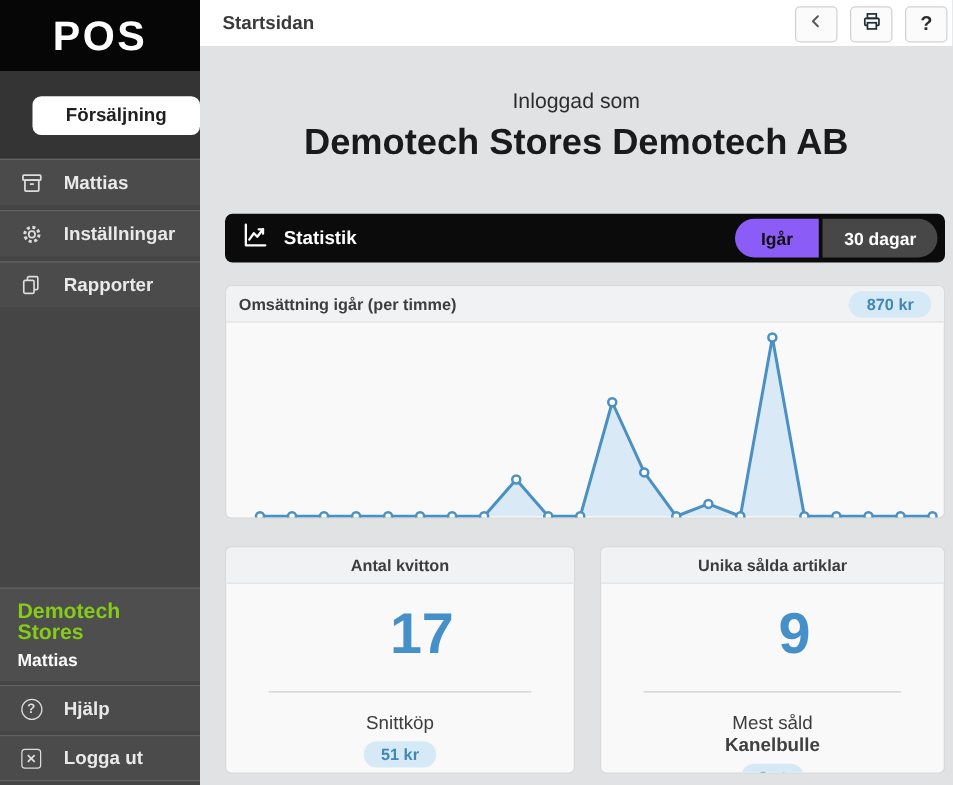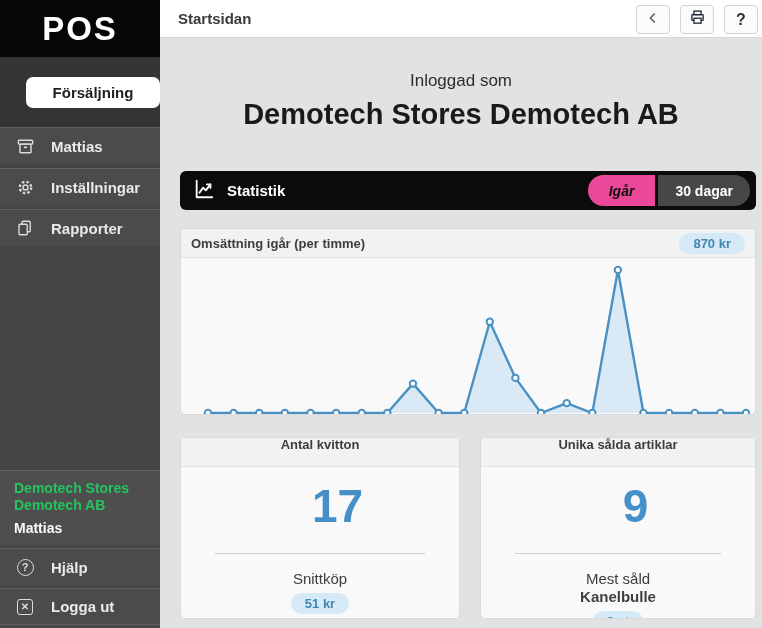--- a/index.html
+++ b/index.html
@@ -13,21 +13,21 @@
   .sell-section { height:70px; background:#343434; display:flex; align-items:center; justify-content:flex-end; }
   .sell-btn { width:134px; height:31px; background:#fff; border:none; border-radius:7px;
               font-family:inherit; font-weight:bold; font-size:15px; color:#1f1f1f; cursor:pointer; }
   .side-row { height:37px; display:flex; align-items:center; padding-left:14px; gap:15px;
               background:#4b4b4b; border-top:1px solid #616161; margin-top:4px;
               color:#e9e9e9; font-size:15px; font-weight:bold; cursor:pointer; }
   .side-nav .side-row:first-child { margin-top:0; }
   .row-icon { width:22px; display:flex; align-items:center; justify-content:center; }
   .sidebar-bottom { position:absolute; left:0; top:470px; width:160px; }
   .user-block { background:#4e4e4e; border-top:1px solid #616161; padding:9px 10px 9px 14px; }
-  .user-store { color:#22c55e; font-size:14px; font-weight:bold; line-height:17px; }
+  .user-store { color:#84cc16; font-size:17px; font-weight:bold; line-height:17px; }
   .user-name { color:#fafafa; font-size:14px; font-weight:bold; margin-top:6px; }
   .sidebar-bottom .side-row { margin-top:3px; }
   .sidebar-bottom .side-row:last-child { border-bottom:1px solid #616161; }
   .glyph-circle { width:17px; height:17px; border:1.5px solid #dcdcdc; border-radius:50%;
                   color:#dcdcdc; font-size:11px; font-weight:bold; display:flex; align-items:center; justify-content:center; }
   .glyph-square { width:16px; height:16px; border:1.5px solid #dcdcdc; border-radius:3px;
                   color:#dcdcdc; font-size:10px; font-weight:bold; display:flex; align-items:center; justify-content:center; }
 
   
   .main { position:absolute; left:160px; top:0; width:602px; height:628px; }
@@ -42,35 +42,35 @@
   .page-title { position:absolute; left:0; top:98px; width:100%; text-align:center; font-size:29px; font-weight:bold; color:#1a1a1a; }
 
   .stats-bar { position:absolute; left:20px; top:171px; width:576px; height:39px; background:#0b0b0b; border-radius:6px;
                display:flex; align-items:center; padding:0 6px 0 13px; }
   .stats-label { color:#fff; font-size:15px; font-weight:bold; margin-left:12px; }
   .tabs { margin-left:auto; display:flex; gap:3px; }
   .tab { height:31px; padding:0 17px; background:#474747; border:none; color:#fff; font-family:inherit;
          font-size:14px; font-weight:bold; display:flex; align-items:center; cursor:pointer; }
   .tab:first-child { border-radius:16px 0 0 16px; padding:0 21px; }
   .tab:last-child  { border-radius:0 16px 16px 0; }
-  .tab.active { background:#ec4899; color:#111;font-style:italic; }
+  .tab.active { background:#8b5cf6; color:#111; }
 
   .card { position:absolute; background:#f9f9f9; border:1px solid #d8d9da; border-radius:5px; overflow:hidden; }
   .card-header { height:28px; background:#f1f2f3; border-bottom:1px solid #e1e2e3; display:flex; align-items:center; padding:14px 10px; }
   .card-header-title { font-size:13px; font-weight:bold; color:#3d3d3d; }
   .badge { background:#d5eaf6; color:#4187b4; font-size:13px; font-weight:bold; border-radius:12px; padding:3px 14px; white-space:nowrap; }
   .card-header .badge { margin-left:auto; }
 
   .chart-card { left:20px; top:228px; width:576px; height:187px; }
   .chart-body { width:574px; height:157px; display:block; }
 
   .kpi-card { top:437px; width:280px; height:182px; }
   .kpi-left  { left:20px; }
   .kpi-right { left:320px; width:276px; }
-  .kpi-card .card-header { justify-content:center;align-items:flex-end; }
+  .kpi-card .card-header { justify-content:center; }
   .kpi-value { margin-top:14px; height:50px; line-height:50px; text-align:center;
                font-size:46px; font-weight:bold; color:#4590c8;margin-left:35px; }
   .kpi-divider { border:none; border-top:1px solid #cfcfcf; margin:22px 34px 0 34px; }
   .kpi-sub { margin-top:16px; text-align:center; font-size:15px; color:#3d3d3d; }
   .kpi-link { margin-top:1px; text-align:center; font-size:15px; font-weight:bold; color:#404040; cursor:pointer; }
   .kpi-link:empty { display:none; }
   .kpi-badge-wrap { margin-top:6px; text-align:center; }
   .kpi-badge-wrap .badge { display:inline-block; }
 </style>
 </head>
@@ -110,21 +110,20 @@
           <rect x="4" y="7" width="11" height="14" rx="1.5" fill="#4b4b4b"></rect>
         </svg>
       </span>
       <span>Rapporter</span>
     </div>
   </nav>
 
   <div class="sidebar-bottom">
     <div class="user-block">
       <div class="user-store">Demotech Stores</div>
-      <div class="user-store">Demotech AB</div>
       <div class="user-name">Mattias</div>
     </div>
     <div class="side-row">
       <span class="row-icon">
           <span class="glyph-circle">?</span>
         </span>
       <span>Hjälp</span>
     </div>
     <div class="side-row">
       <span class="row-icon">

